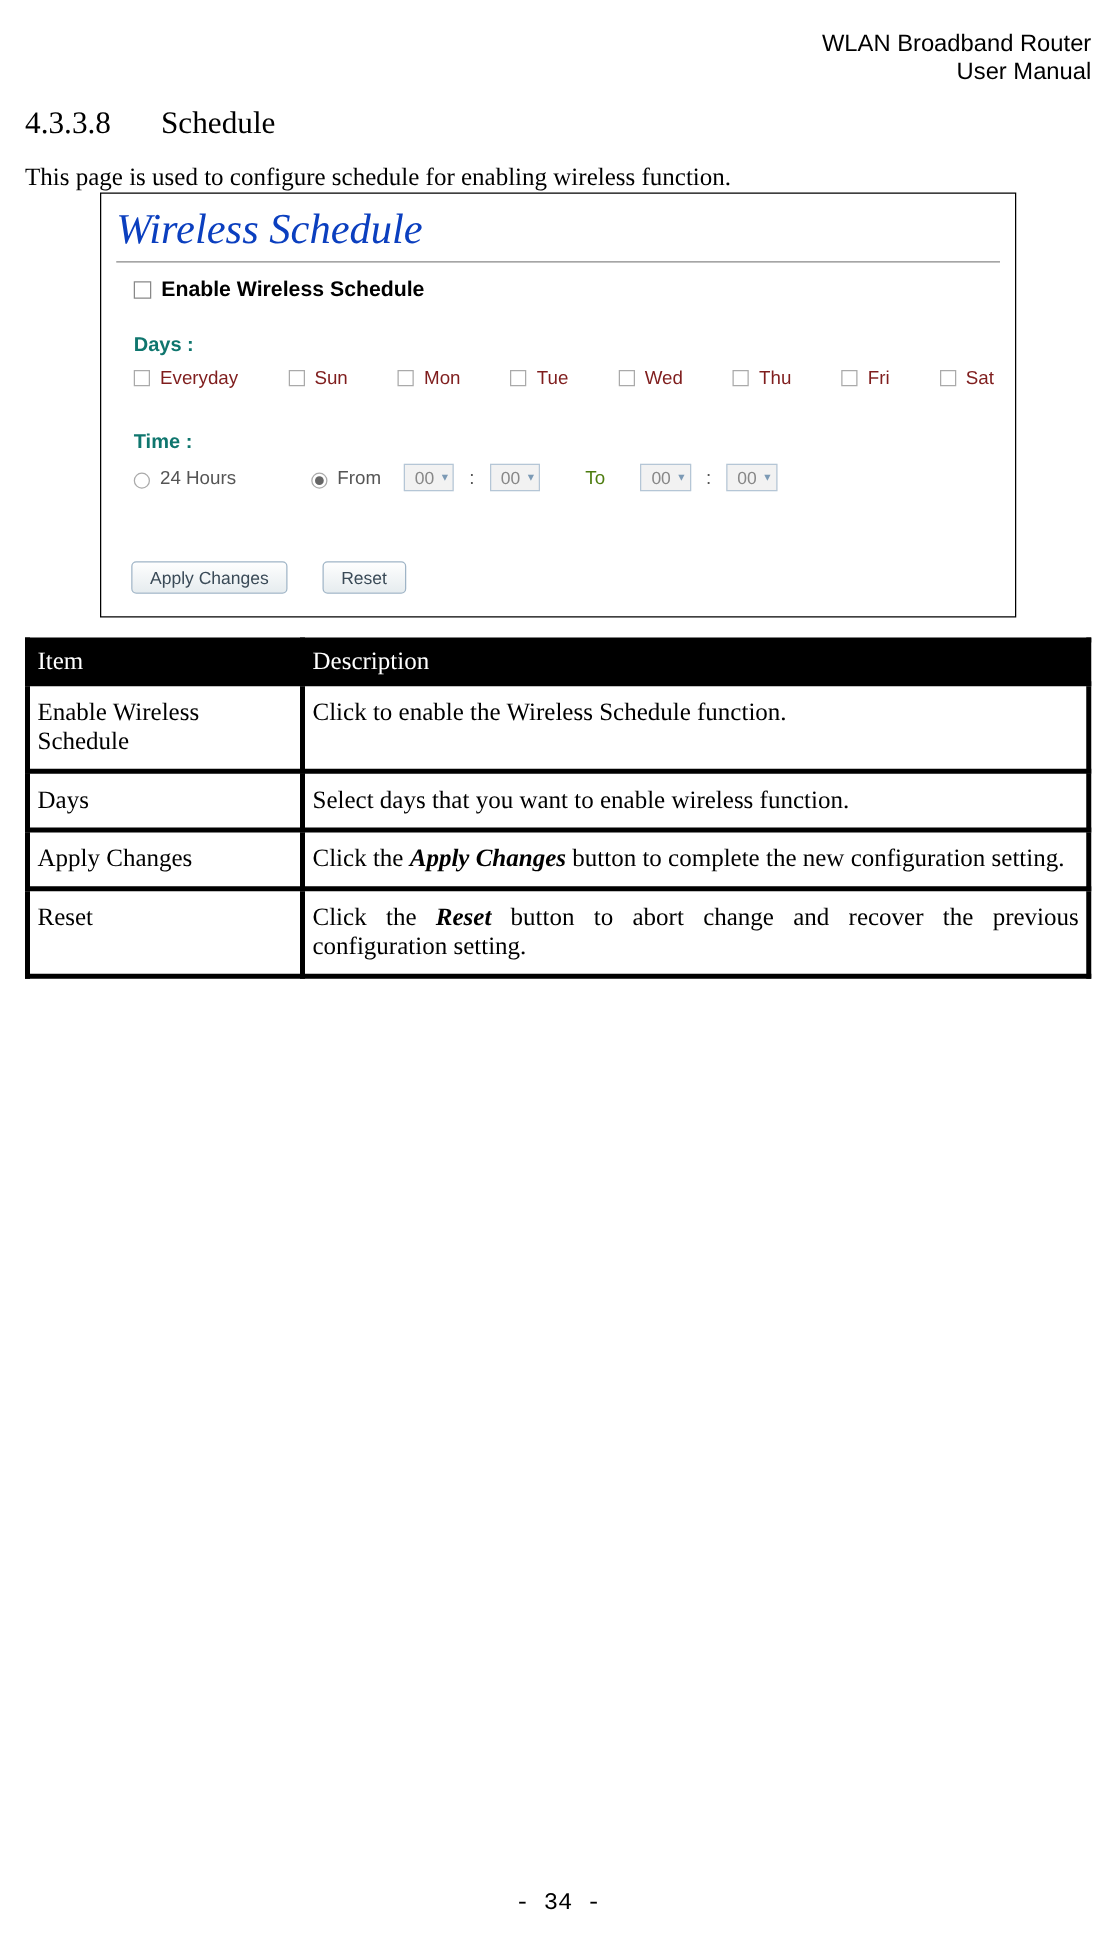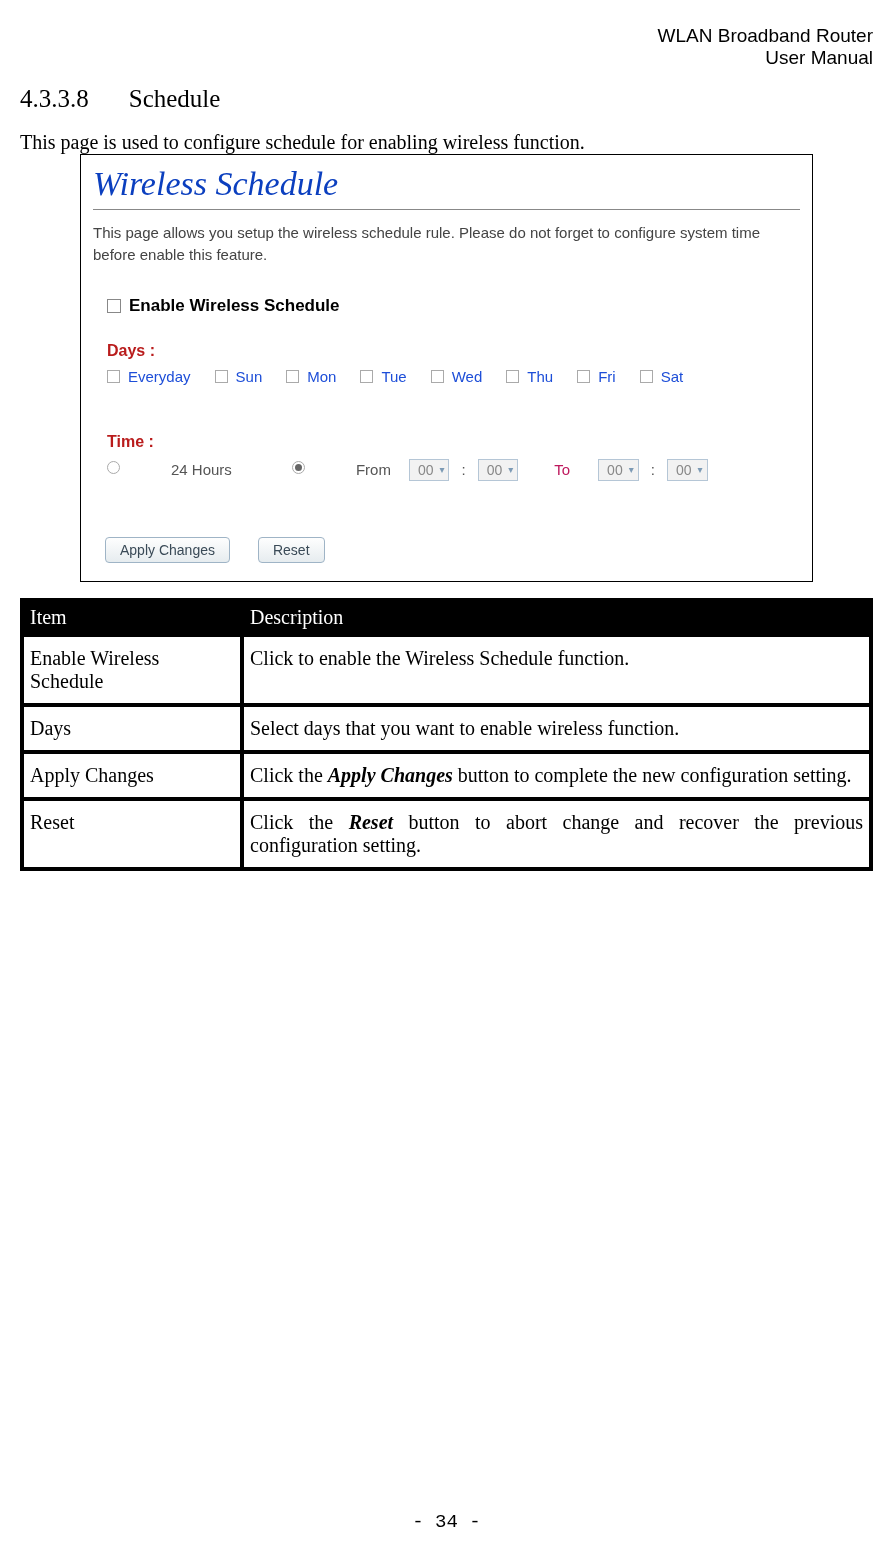--- a/index.html
+++ b/index.html
@@ -9,28 +9,28 @@
     .section-num { font-size: 25px; }
     .section-title { font-size: 25px; }
     .intro-text { font-size: 20px; }
     .screenshot-panel { border: 1px solid #000; margin: 0 60px 16px 60px; padding: 10px 12px 18px 12px; font-family: Arial, sans-serif; }
     .panel-title { color: #0b3fbf; font-style: italic; font-family: "Times New Roman", serif; font-size: 34px; font-weight: normal; margin-bottom: 6px; }
     .hr { border: none; border-top: 1px solid #888; margin-bottom: 12px; }
     .panel-desc { color: #444; font-size: 15px; line-height: 1.45; margin-bottom: 30px; }
     .chk-row { display: flex; align-items: center; gap: 8px; margin-bottom: 26px; margin-left: 14px; }
     .chk-row .chk { width: 14px; height: 14px; border: 1px solid #888; background: #fff; display: inline-block; }
     .chk-row .lbl-bold { font-weight: bold; font-size: 17px; color: #000; }
-    .subhead { font-weight: bold; font-size: 16px; margin-left: 14px; margin-bottom: 8px; color: #b91c1c; }
-    .days-row { display: flex; align-items: center; gap: 0px; margin-left: 14px; margin-bottom: 48px; color: #1d4ed8; font-size: 15px; }
+    .subhead { font-weight: bold; font-size: 16px; margin-left: 14px; margin-bottom: 8px; color: #0f766e; }
+    .days-row { display: flex; align-items: center; gap: 16px; margin-left: 14px; margin-bottom: 34px; color: #7f1d1d; font-size: 15px; }
     .days-row .chk { width: 13px; height: 13px; border: 1px solid #aaa; background: #fff; display: inline-block; margin-right: 8px; }
     .days-row .day-item { display: flex; align-items: center; margin-right: 24px; }
     .time-row { display: flex; align-items: center; gap: 0px; margin-left: 14px; margin-bottom: 56px; color: #555; font-size: 15px; }
     .radio { width: 13px; height: 13px; border: 1px solid #aaa; border-radius: 50%; background: #fff; display: inline-flex; align-items: center; justify-content: center; margin-right: 8px; }
     .radio.selected::after { content: ""; width: 7px; height: 7px; background: #666; border-radius: 50%; display: block; }
-    .time-item { display: flex; align-items: flex-start; margin-right: 60px; gap: 43px; }
+    .time-item { display: flex; align-items: flex-end; margin-right: 60px; }
     .sel { display: inline-flex; align-items: center; border: 1px solid #b5c6d6; background: #f2f2f2; color: #888; height: 22px; padding: 0 4px 0 8px; font-size: 14px; }
     .sel .chev { margin-left: 6px; color: #7c9ab5; font-size: 10px; }
     .btn { display: inline-flex; align-items: center; justify-content: center; border: 1px solid #9fb4c6; border-radius: 4px; background: linear-gradient(#fefefe, #e6ecef); color: #3a4a57; font-size: 14px; padding: 4px 14px; font-family: Arial, sans-serif; }
     .btn-row { display: flex; gap: 28px; margin-left: 12px; }
     table.desc-table { border-collapse: collapse; width: 100%; margin-top: 6px; }
     table.desc-table th { background: #000; color: #fff; font-weight: normal; text-align: left; font-family: Liberation Serif, serif; font-size: 20px; padding: 4px 6px; border: 4px solid #000; }
     table.desc-table td { background: #fff; color: #000; font-family: "Times New Roman", serif; font-size: 20px; padding: 10px 6px; border: 4px solid #000; vertical-align: top; }
     table.desc-table td:first-child { width: 220px; }
     .justify { text-align: justify; }
     .page-footer { position: absolute; bottom: 20px; width: calc(100% - 40px); text-align: center; font-size: 19px; font-family: Liberation Mono, monospace; }
@@ -47,21 +47,20 @@
 <div class="section-heading">
   <span class="section-num">4.3.3.8</span>
   <span class="section-title">Schedule</span>
 </div>
 
 <p class="intro-text">This page is used to configure schedule for enabling wireless function.</p>
 
 <div class="screenshot-panel">
   <div class="panel-title">Wireless Schedule</div>
   <hr class="hr">
-  <div class="panel-desc">This page allows you setup the wireless schedule rule. Please do not forget to configure system time before enable this feature.</div>
 
   <div class="chk-row">
     <span class="chk"></span>
     <span class="lbl-bold">Enable Wireless Schedule</span>
   </div>
 
   <div class="subhead">Days :</div>
   <div class="days-row">
     <span class="day-item">
         <span class="chk"></span>
@@ -109,21 +108,21 @@
     </span>
     <span class="sel">
         <span>00</span>
         <span class="chev">▾</span>
       </span>
     <span style="margin:0 12px;color:#555;">:</span>
     <span class="sel">
         <span>00</span>
         <span class="chev">▾</span>
       </span>
-    <span style="margin:0 28px 0 36px;color:#be185d;">To</span>
+    <span style="margin:0 28px 0 36px;color:#4d7c0f;">To</span>
     <span class="sel">
         <span>00</span>
         <span class="chev">▾</span>
       </span>
     <span style="margin:0 12px;color:#555;">:</span>
     <span class="sel">
         <span>00</span>
         <span class="chev">▾</span>
       </span>
   </div>

